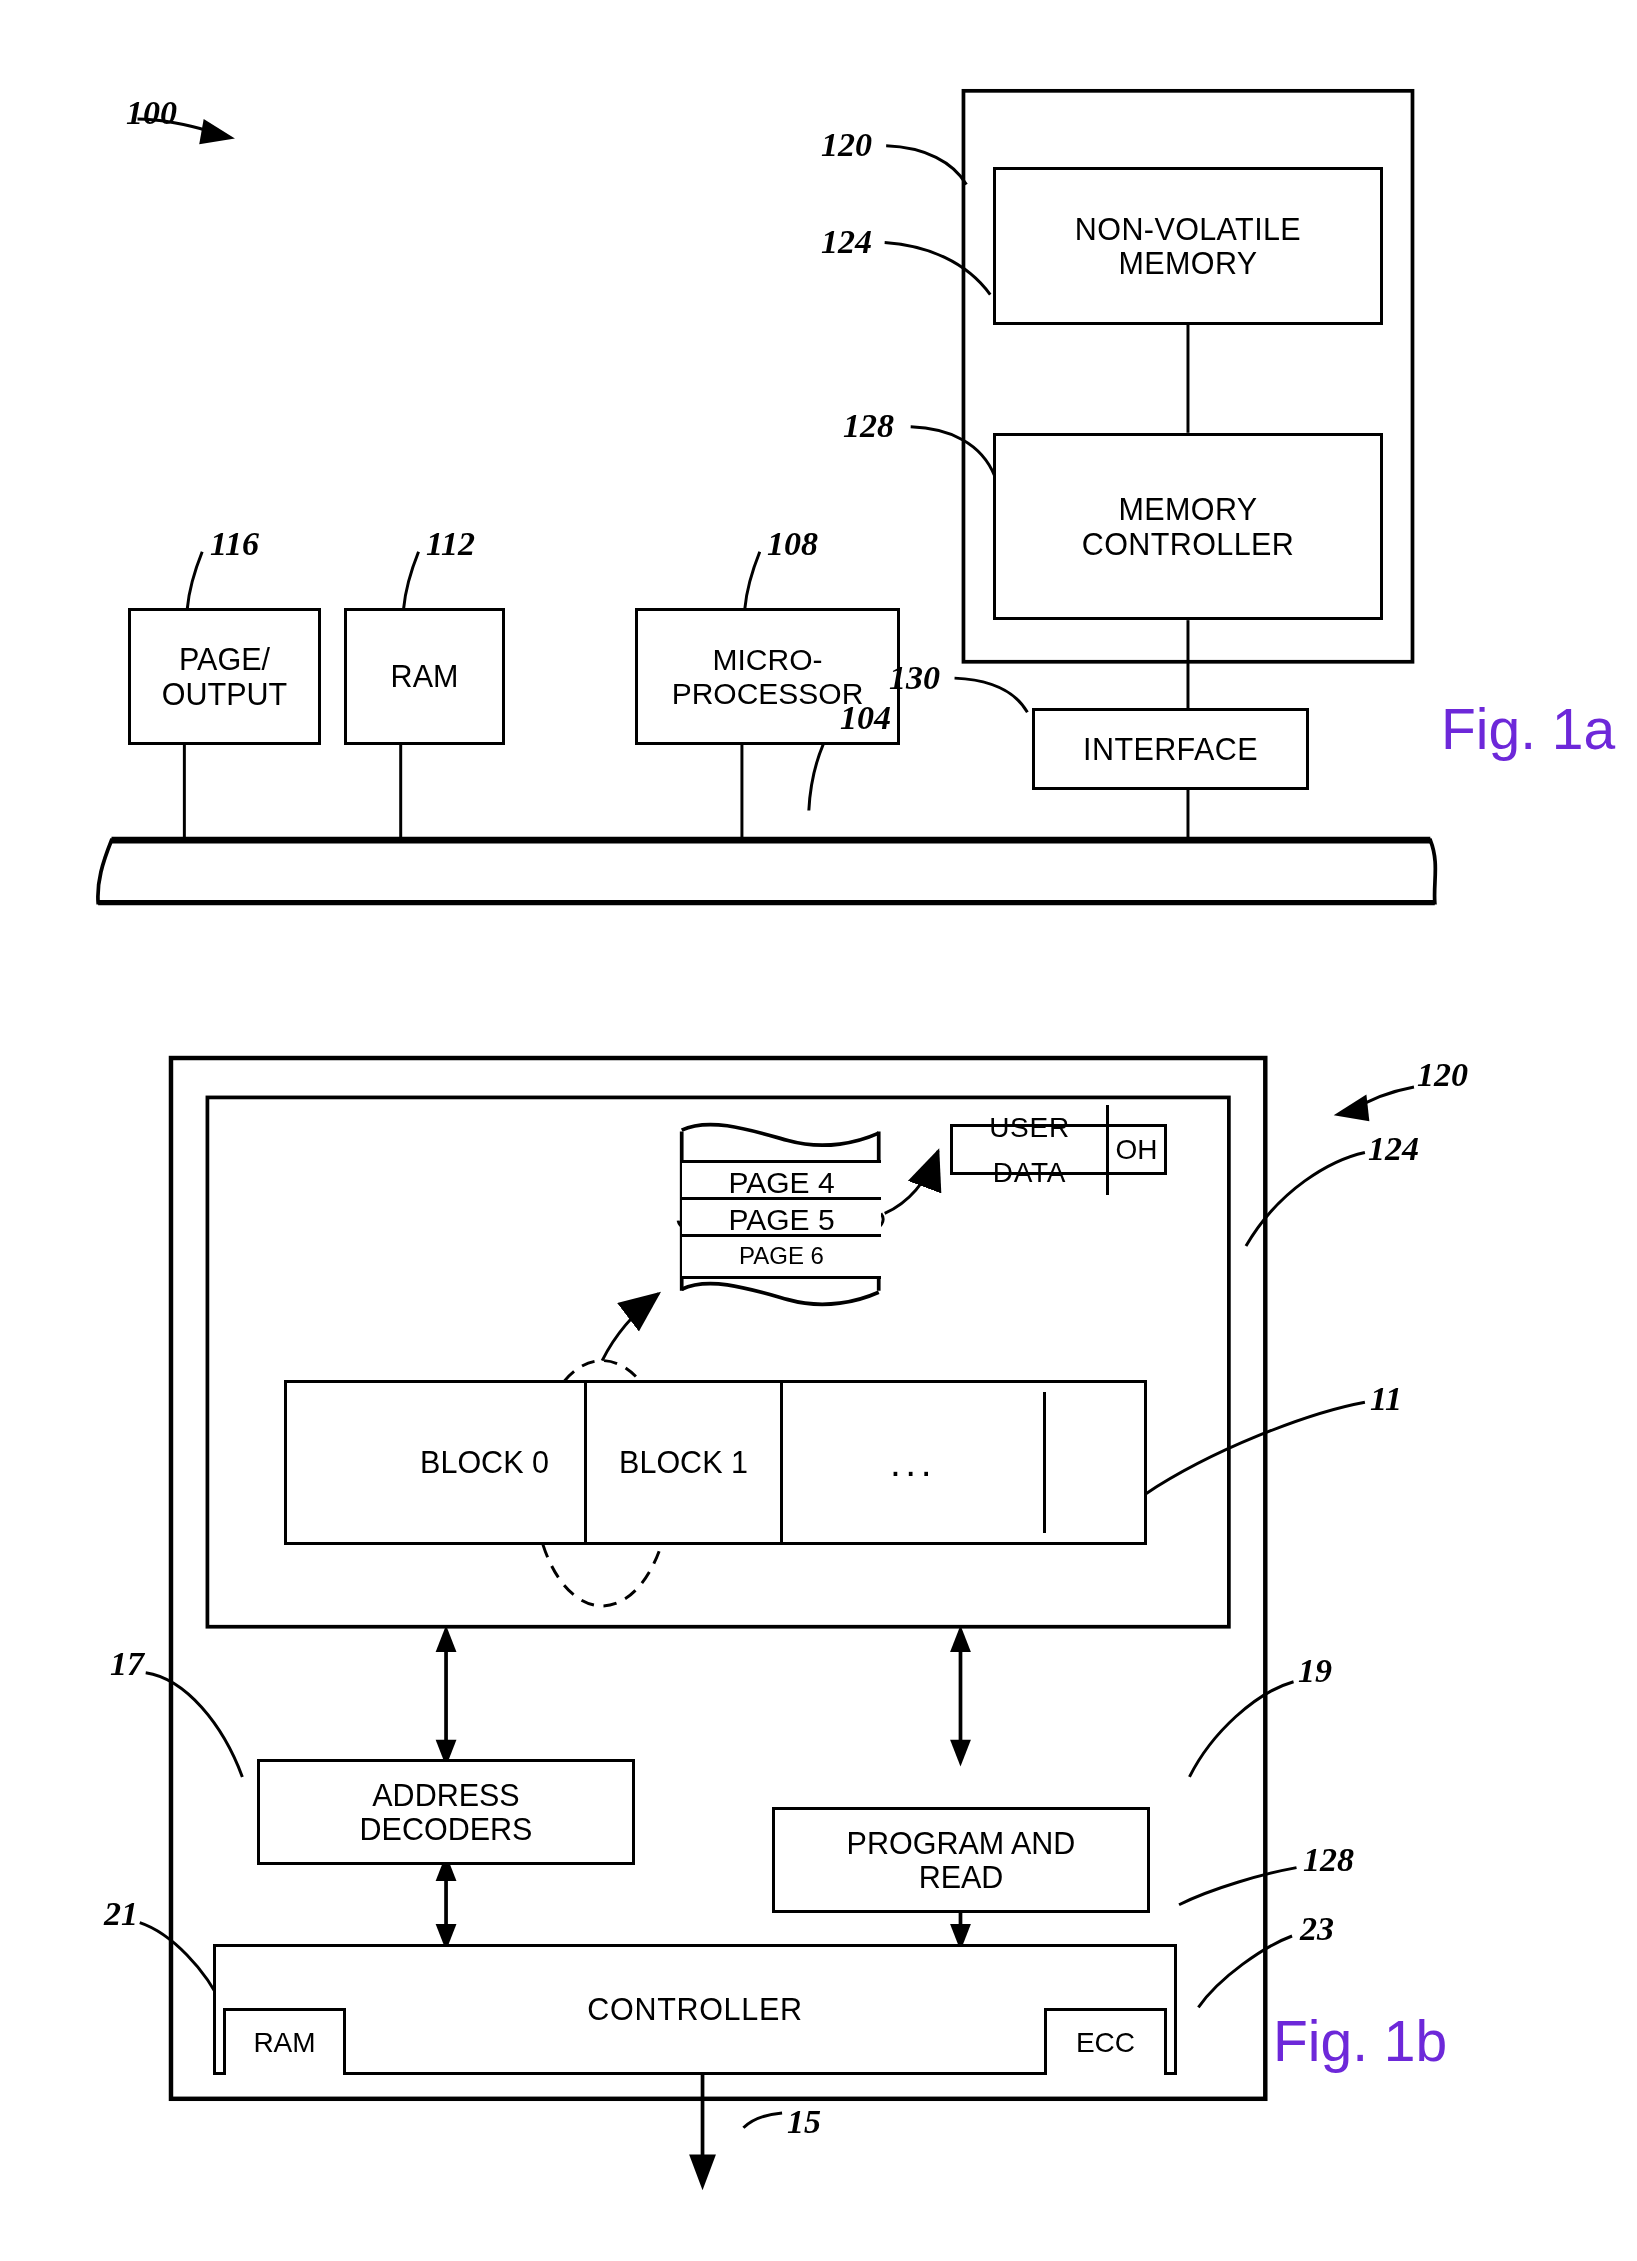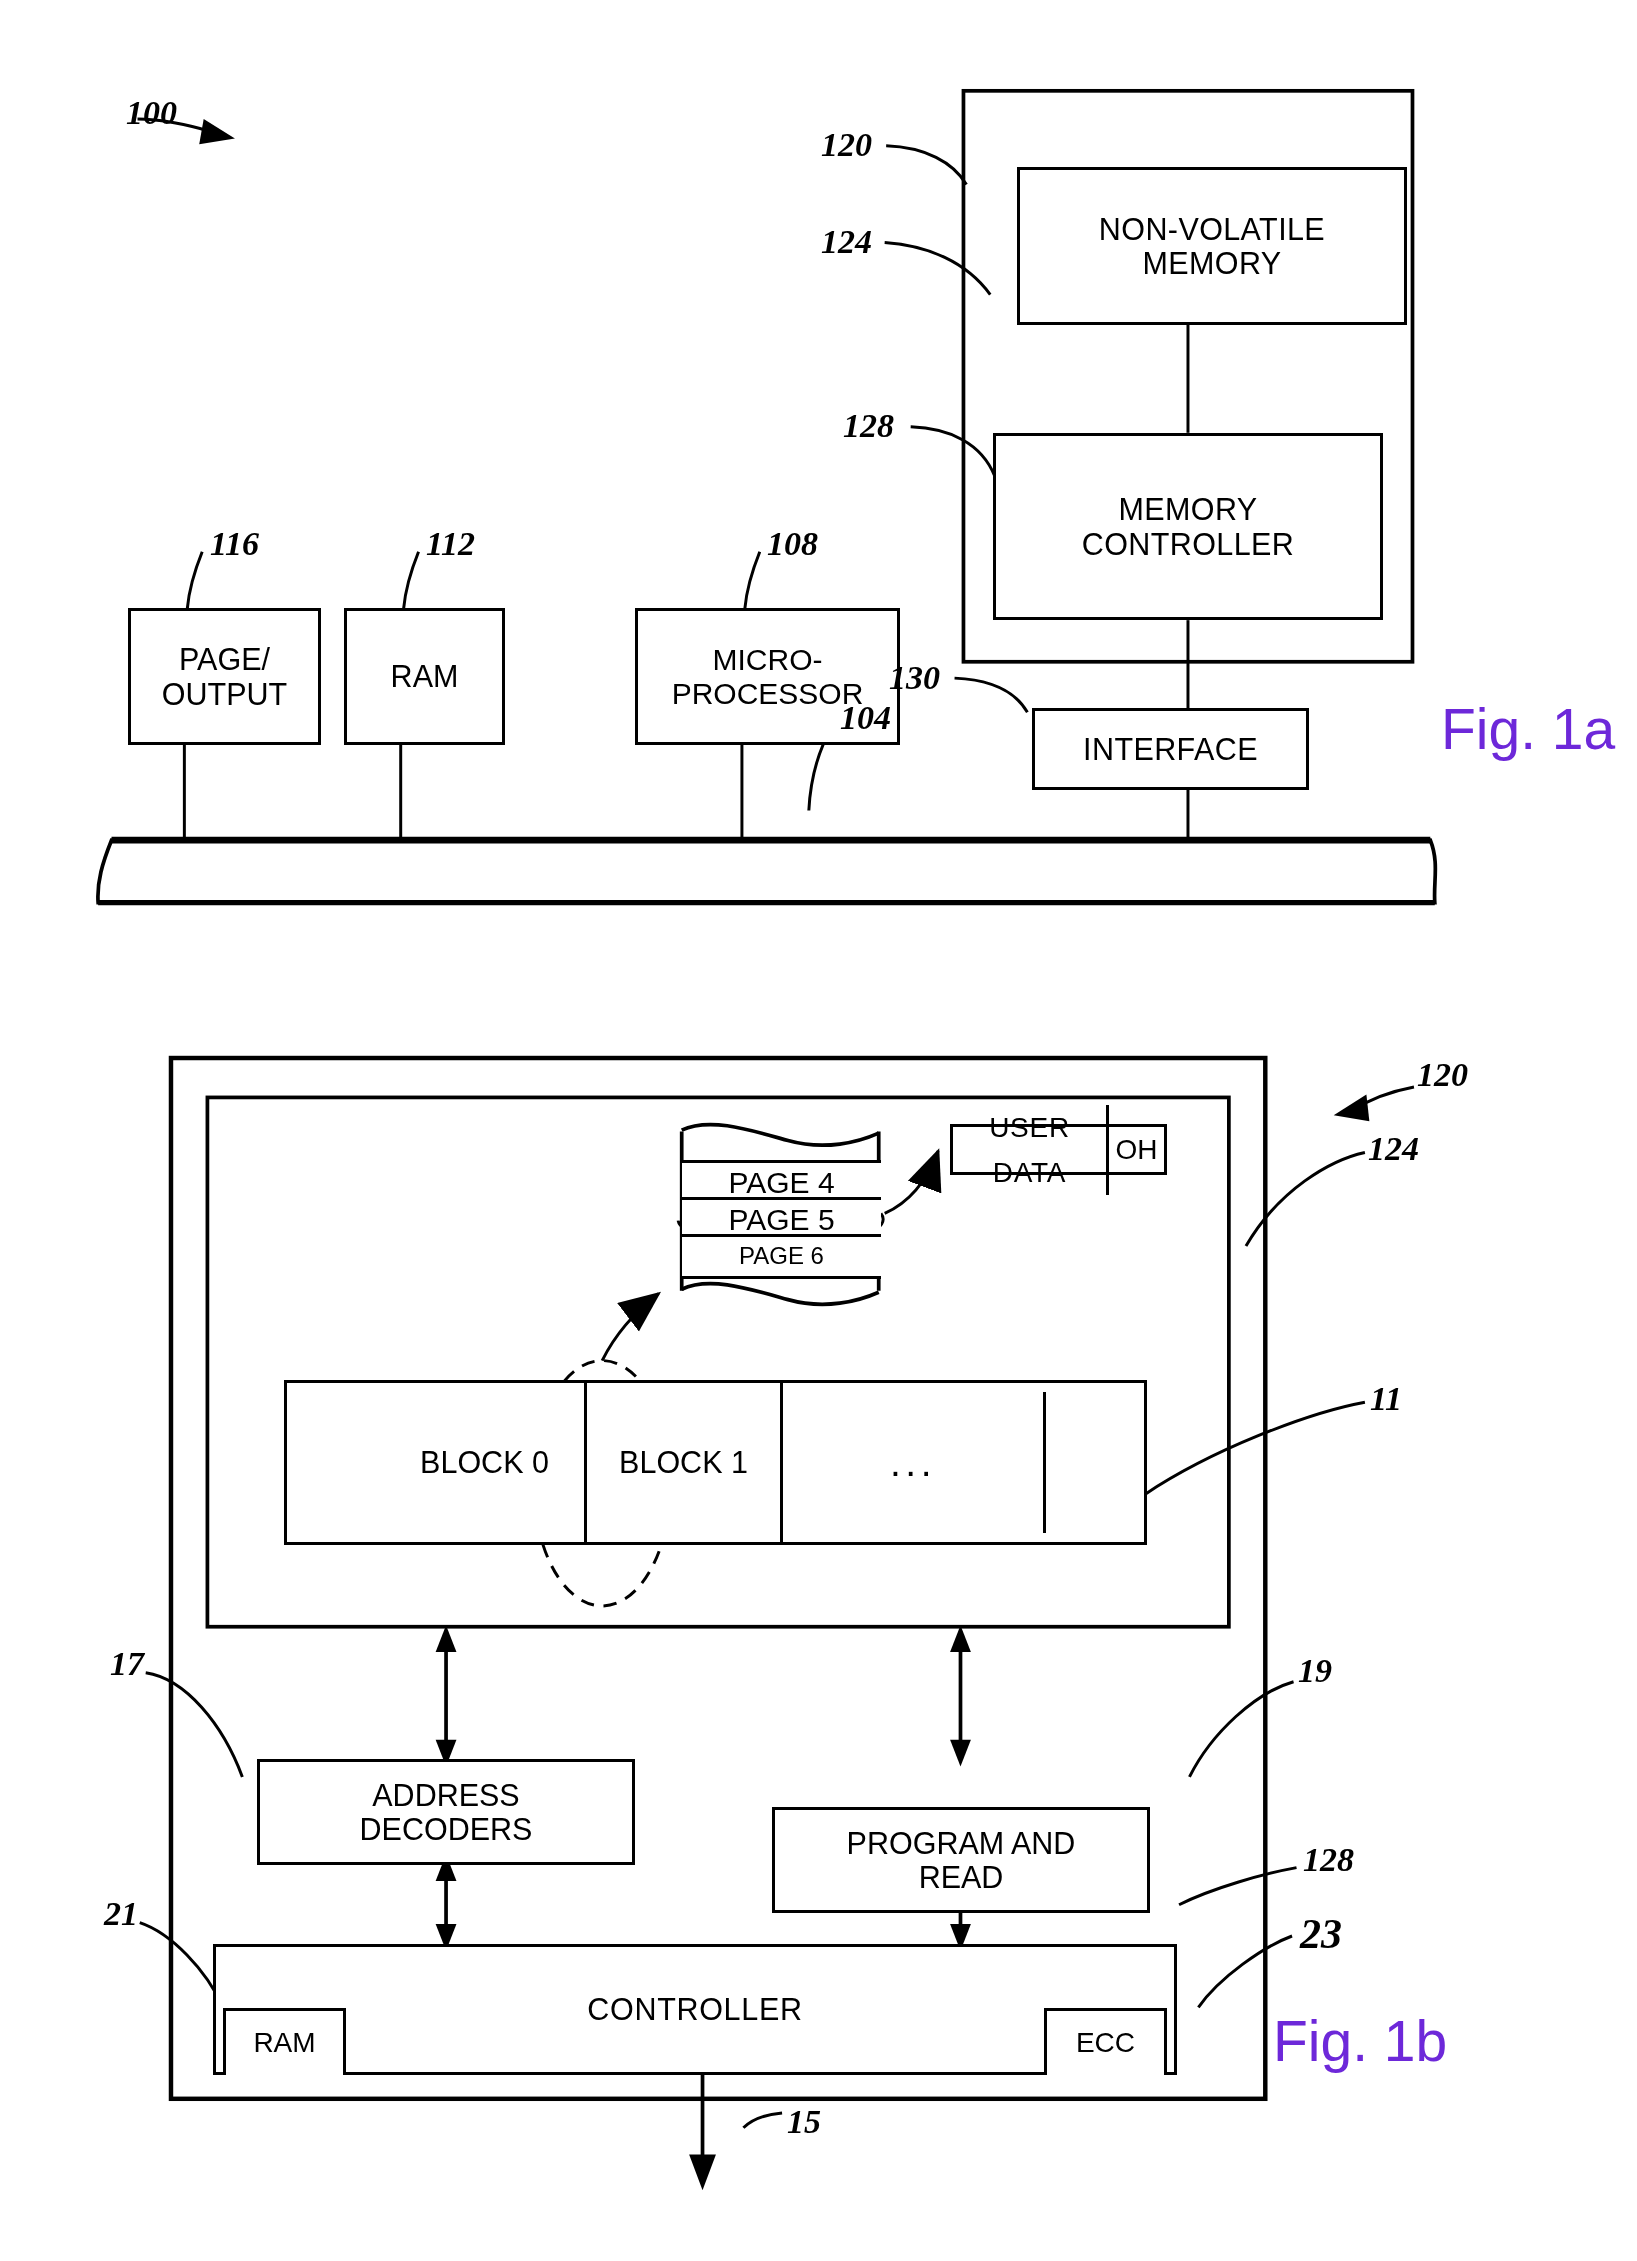--- a/index.html
+++ b/index.html
@@ -148,21 +148,21 @@
       <path d="M1292,2494 L1278,2530 L1306,2530 z" fill="#000"></path>
       <path d="M1292,2624 L1278,2588 L1306,2588 z" fill="#000"></path>
     </g>
 
     <g>
       <line x1="945" y1="2790" x2="945" y2="2934" stroke="#000" stroke-width="5"></line>
       <path d="M945,2946 L927,2898 L963,2898 z" fill="#000"></path>
     </g>
   </svg>
 
-  <div class="box" style="left:993px;top:167px;width:390px;height:158px;font-size:30.5px;letter-spacing:0.4px;margin-left:24px;">
+  <div class="box" style="left:993px;top:167px;width:390px;height:158px;font-size:30.5px;letter-spacing:0.4px;">
     <span class="lbl">NON-VOLATILE
 MEMORY</span>
   </div>
 
   <div class="box" style="left:993px;top:433px;width:390px;height:187px;font-size:30.5px;letter-spacing:0.4px;">
     <span class="lbl">MEMORY
 CONTROLLER</span>
   </div>
 
   <div class="box" style="left:1032px;top:708px;width:277px;height:82px;font-size:30.5px;letter-spacing:0.4px;">
@@ -240,19 +240,19 @@
     <span class="lbl">ECC</span>
   </div>
 
   <div class="refnum" style="left:1417px;top:1056px;font-size:34px;">120</div>
   <div class="refnum" style="left:1368px;top:1130px;font-size:34px;">124</div>
   <div class="refnum" style="left:1370px;top:1380px;font-size:34px;">11</div>
   <div class="refnum" style="left:110px;top:1645px;font-size:34px;">17</div>
   <div class="refnum" style="left:1298px;top:1652px;font-size:34px;">19</div>
   <div class="refnum" style="left:104px;top:1895px;font-size:34px;">21</div>
   <div class="refnum" style="left:1303px;top:1841px;font-size:34px;">128</div>
-  <div class="refnum" style="left:1300px;top:1910px;font-size:42px;">23</div>
+  <div class="refnum" style="left:1300px;top:1910px;font-size:34px;">23</div>
   <div class="refnum" style="left:787px;top:2103px;font-size:34px;">15</div>
 
   <div class="figlabel" style="left:1273px;top:2008px;font-size:57px;">Fig. 1b</div>
 
 </div>
 
 
 </body></html>

